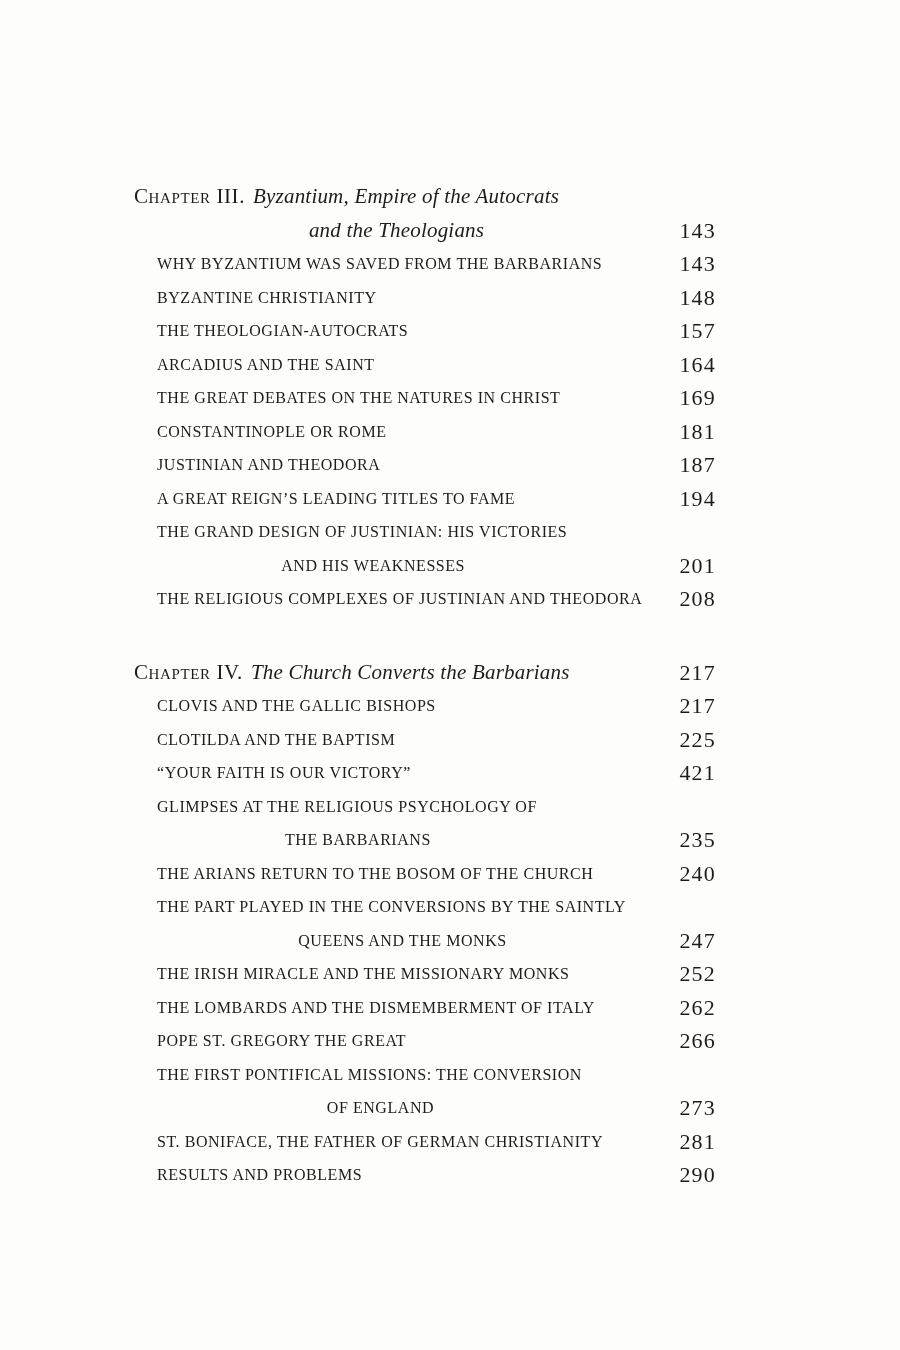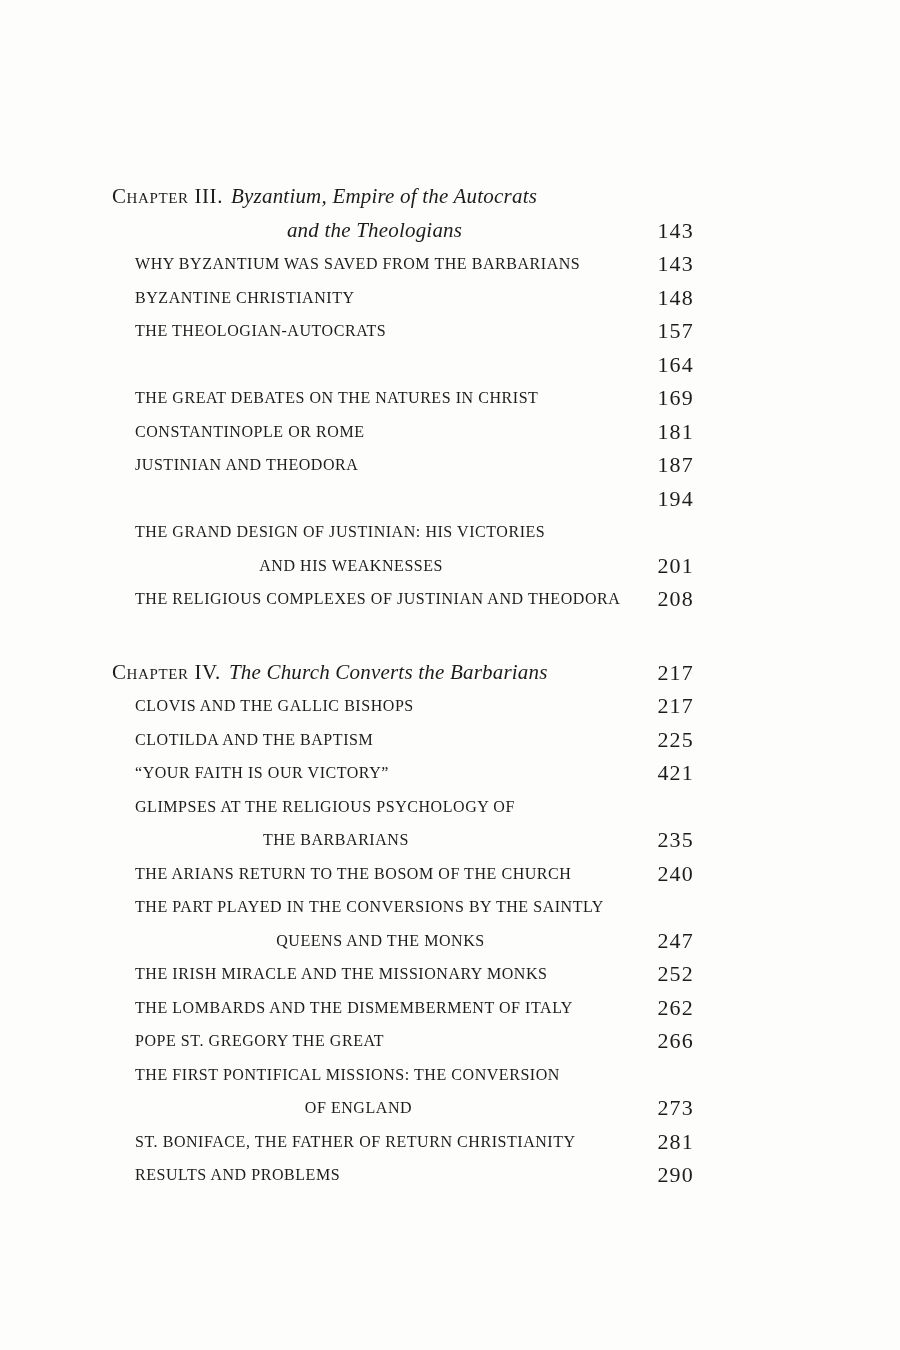--- a/index.html
+++ b/index.html
@@ -11,21 +11,21 @@
     position: relative;
     width: 900px;
     height: 1350px;
     background: #fdfdfc;
     color: #1d1c1a;
     font-family: "Liberation Serif", "DejaVu Serif", serif;
     overflow: hidden;
   }
   .toc {
     position: absolute;
-    left: 112px;
+    left: 134px;
     top: 180px;
     width: 582px;
   }
   .chapter-heading {
     display: flex;
     justify-content: space-between;
     align-items: flex-end;
   }
   .chapter-section.second {
     margin-top: 40px;
@@ -93,20 +93,23 @@
           </div>
         <div class="page-num">148</div>
       </div>
       <div class="entry">
         <div class="entry-title">
             <div class="l">THE THEOLOGIAN-AUTOCRATS</div>
           </div>
         <div class="page-num">157</div>
       </div>
       <div class="entry">
+        <div class="entry-title">
+            <div class="l">ARCADIUS AND THE SAINT</div>
+          </div>
         <div class="page-num">164</div>
       </div>
       <div class="entry">
         <div class="entry-title">
             <div class="l">THE GREAT DEBATES ON THE NATURES IN CHRIST</div>
           </div>
         <div class="page-num">169</div>
       </div>
       <div class="entry">
         <div class="entry-title">
@@ -114,20 +117,23 @@
           </div>
         <div class="page-num">181</div>
       </div>
       <div class="entry">
         <div class="entry-title">
             <div class="l">JUSTINIAN AND THEODORA</div>
           </div>
         <div class="page-num">187</div>
       </div>
       <div class="entry">
+        <div class="entry-title">
+            <div class="l">A GREAT REIGN’S LEADING TITLES TO FAME</div>
+          </div>
         <div class="page-num">194</div>
       </div>
       <div class="entry">
         <div class="entry-title">
           <div class="l">THE GRAND DESIGN OF JUSTINIAN: HIS VICTORIES</div>
           <div class="l cont">AND HIS WEAKNESSES</div>
         </div>
         <div class="page-num">201</div>
       </div>
       <div class="entry">
@@ -204,21 +210,21 @@
       </div>
       <div class="entry">
         <div class="entry-title">
           <div class="l">THE FIRST PONTIFICAL MISSIONS: THE CONVERSION</div>
           <div class="l cont">OF ENGLAND</div>
         </div>
         <div class="page-num">273</div>
       </div>
       <div class="entry">
         <div class="entry-title">
-            <div class="l">ST. BONIFACE, THE FATHER OF RETURN CHRISTIANITY</div>
+            <div class="l">ST. BONIFACE, THE FATHER OF GERMAN CHRISTIANITY</div>
           </div>
         <div class="page-num">281</div>
       </div>
       <div class="entry">
         <div class="entry-title">
             <div class="l">RESULTS AND PROBLEMS</div>
           </div>
         <div class="page-num">290</div>
       </div>
     </div>

